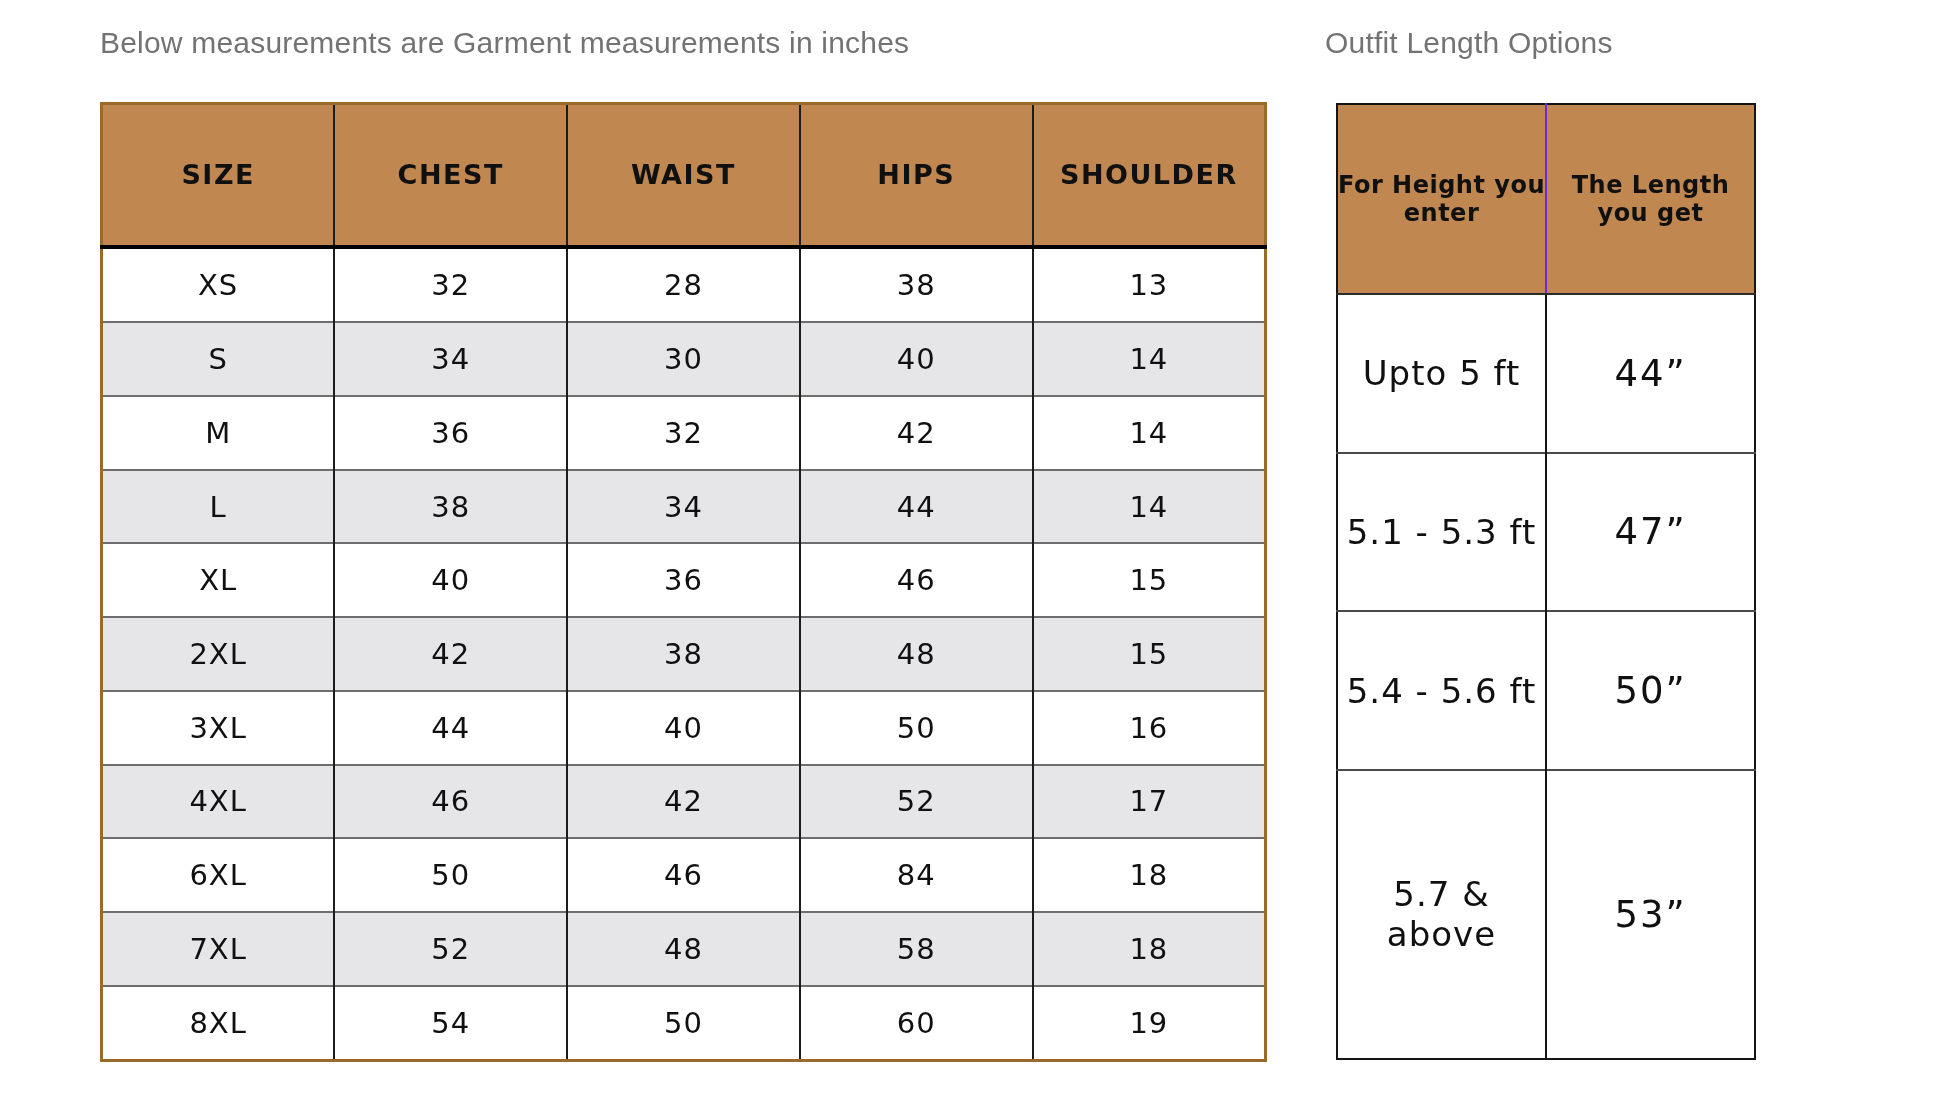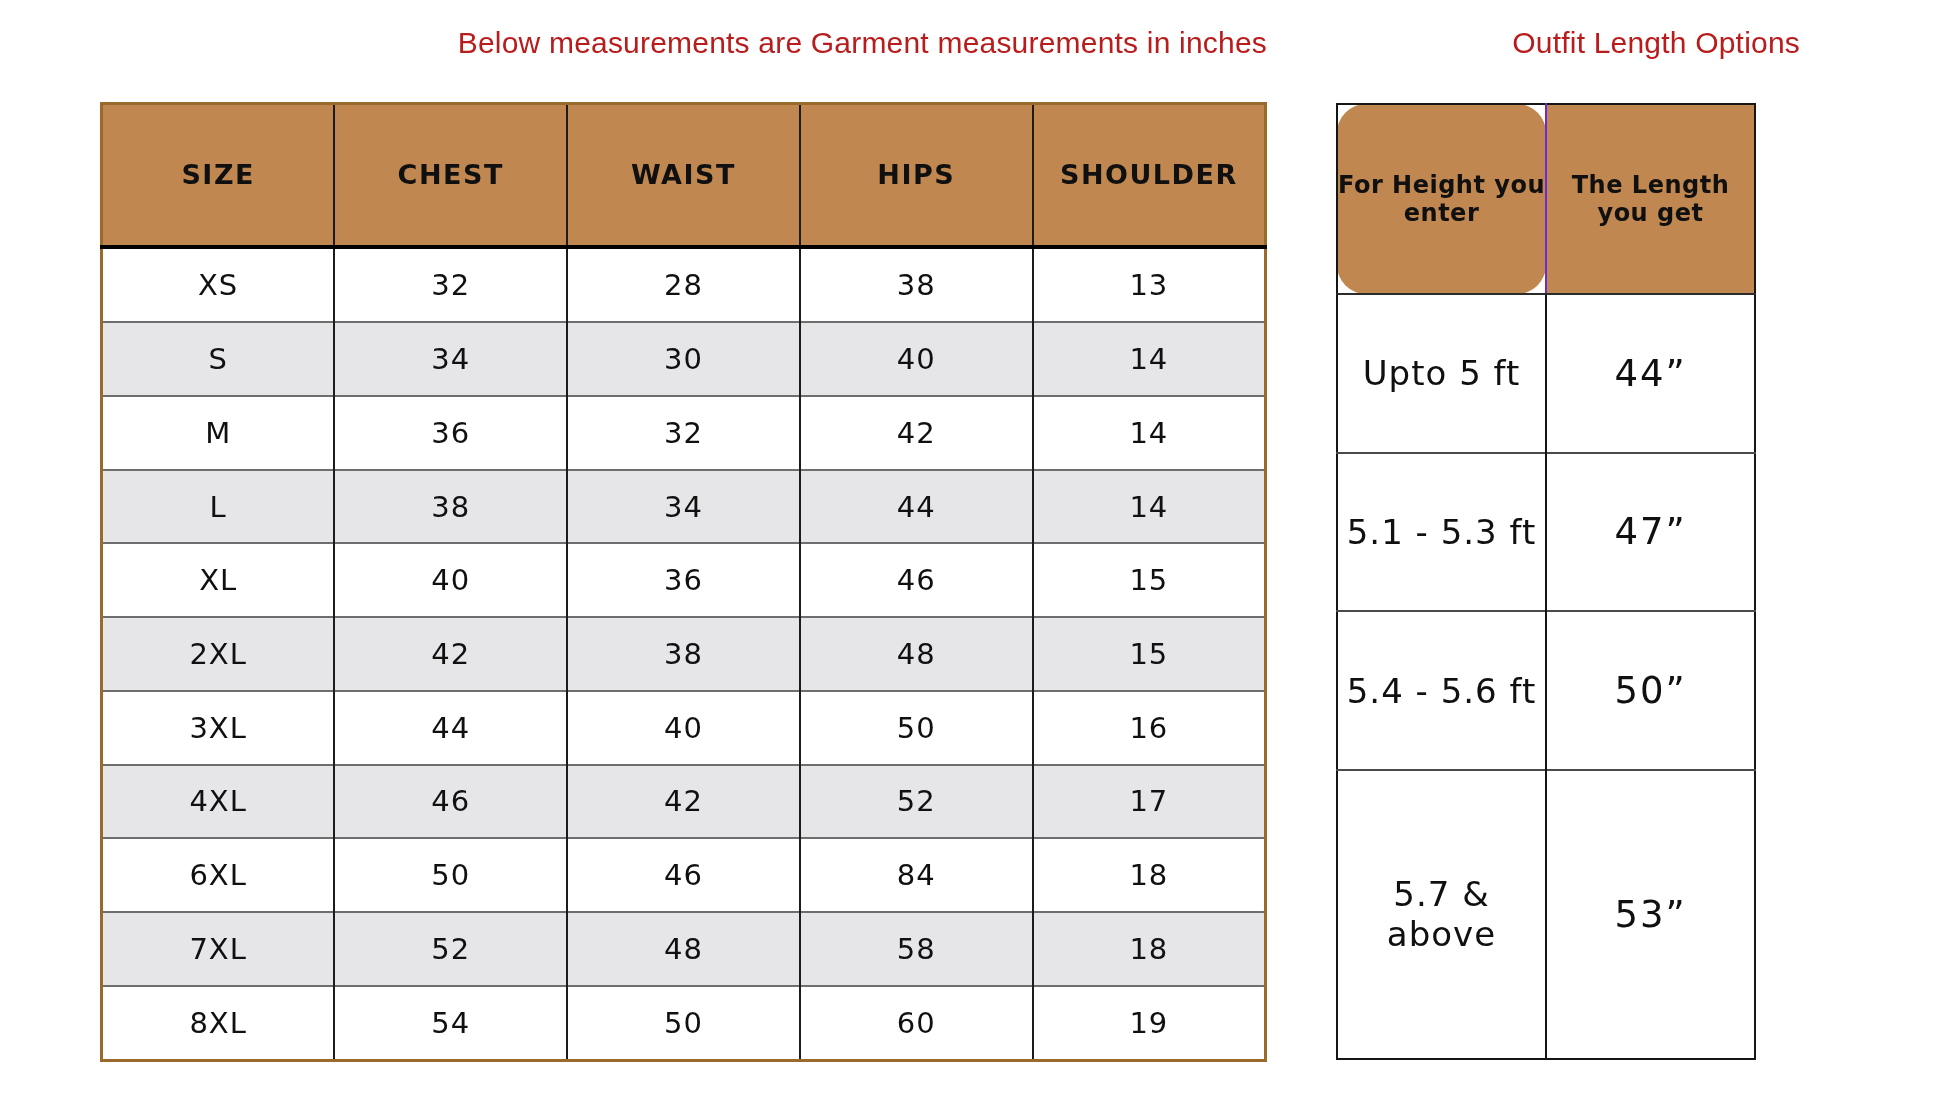--- a/index.html
+++ b/index.html
@@ -11,29 +11,29 @@
   .page{
     position:relative;
     width:1946px;
     height:1103px;
     background:#ffffff;
     overflow:hidden;
   }
   .section-title{
     position:absolute;
     top:26px;
-    text-align:right;
+    text-align:left;
     font-family:"Liberation Sans", sans-serif;
     font-size:30px;
     font-weight:500;
     letter-spacing:0.2px;
-    color:#b91c1c;
+    color:#737373;
   }
   .left-title{ left:100px; width:1167px; }
-  .right-title{ left:1380px; width:420px; }
+  .right-title{ left:1325px; width:420px; }
 
   table{
     border-collapse:collapse;
     table-layout:fixed;
     position:absolute;
     text-align:center;
   }
   th,td{
     text-align:center;
     vertical-align:middle;
@@ -78,21 +78,21 @@
   }
   .length-table thead tr{ height:190px; }
   .length-table th{
     background:var(--header-bg);
     border-left:2px solid #6d28d9;
     border-bottom:2px solid #2b2b2b;
     font-size:24px;
     font-weight:600;
     letter-spacing:0.5px;
   }
-  .length-table th:first-child{ border-left:none;border-radius:29px; }
+  .length-table th:first-child{ border-left:none; }
   .length-table td{
     border-left:2px solid #151515;
     border-top:2px solid #4a4a4a;
     background:#ffffff;
     font-size:34px;
     font-weight:500;
     letter-spacing:1px;
   }
   .length-table td:first-child{ border-left:none; }
   .length-table tbody tr:first-child td{ border-top:none; }

